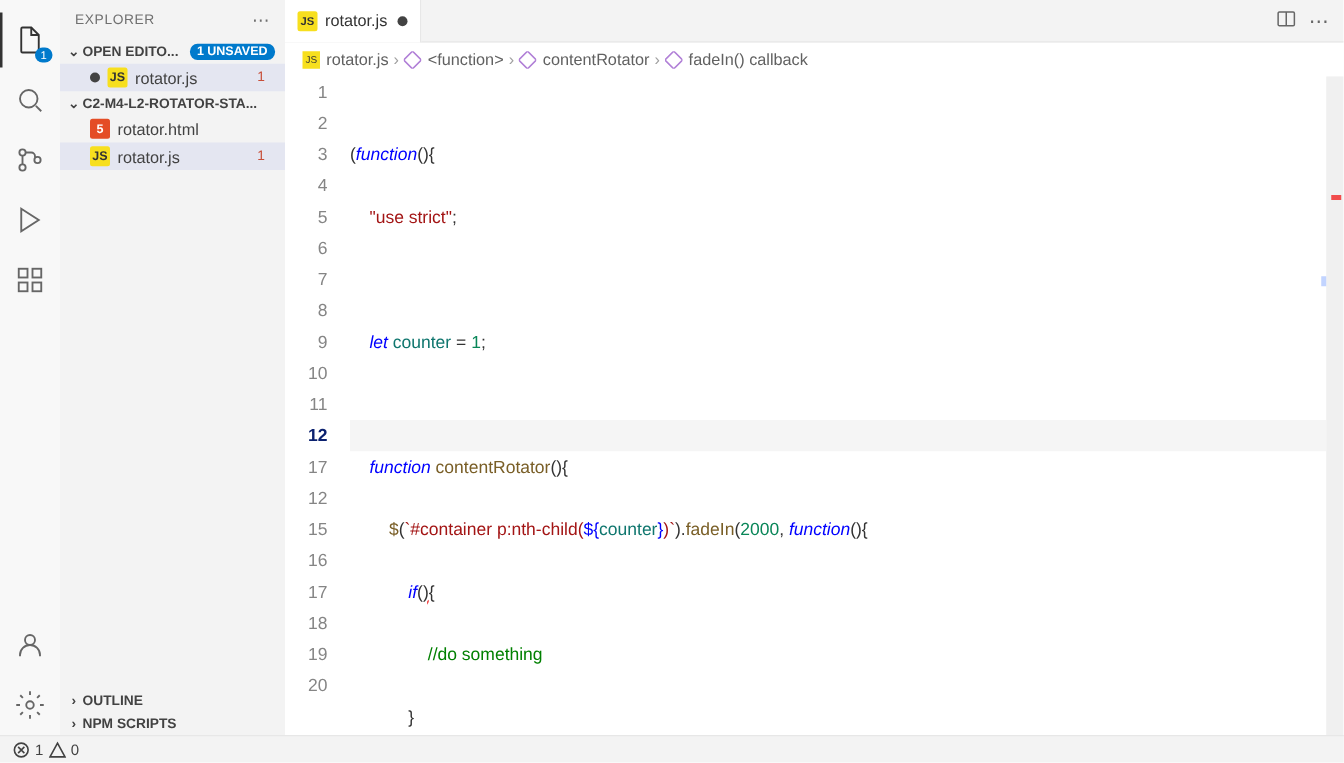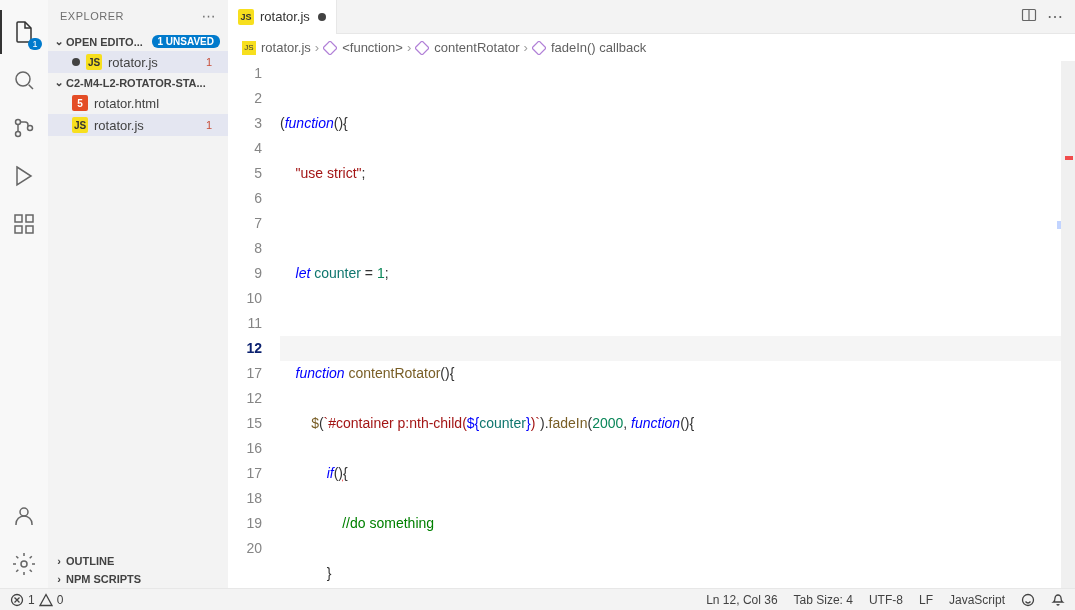--- a/index.html
+++ b/index.html
@@ -283,32 +283,14 @@
       <svg width="14" height="14" viewBox="0 0 14 14" fill="none" stroke="currentColor" stroke-width="1.3">
           <circle cx="7" cy="7" r="5.5"></circle>
           <path d="M4.5 4.5l5 5M9.5 4.5l-5 5"></path>
         </svg>
       <span>1</span>
       <svg width="14" height="14" viewBox="0 0 14 14" fill="none" stroke="currentColor" stroke-width="1.3">
           <path d="M7 1.5l6 11H1l6-11z"></path>
         </svg>
       <span>0</span>
     </div>
-    <div class="right">
-      <span class="group">Ln 12, Col 36</span>
-      <span class="group">Tab Size: 4</span>
-      <span class="group">UTF-8</span>
-      <span class="group">LF</span>
-      <span class="group">JavaScript</span>
-      <span class="group">
-          <svg width="14" height="14" viewBox="0 0 14 14" fill="none" stroke="currentColor" stroke-width="1.3">
-            <circle cx="7" cy="7" r="5.5"></circle>
-            <path d="M4.5 8.5c.8 1 1.7 1.5 2.5 1.5s1.7-.5 2.5-1.5M5 5.5h.01M9 5.5h.01"></path>
-          </svg>
-        </span>
-      <span class="group">
-          <svg width="14" height="14" viewBox="0 0 14 14" fill="none" stroke="currentColor" stroke-width="1.3">
-            <path d="M10 5a3 3 0 0 0-6 0c0 3-1.5 4-1.5 4h9S10 8 10 5zM6 11a1 1 0 0 0 2 0"></path>
-          </svg>
-        </span>
-    </div>
   </div>
 </div>
 
 </body></html>

